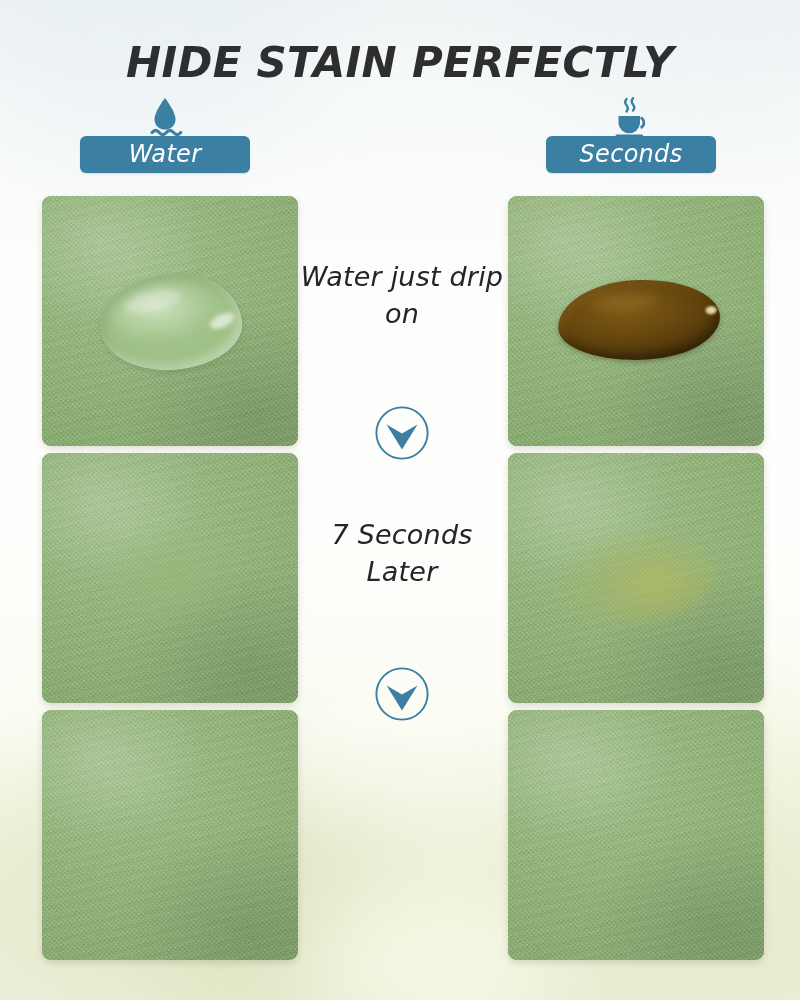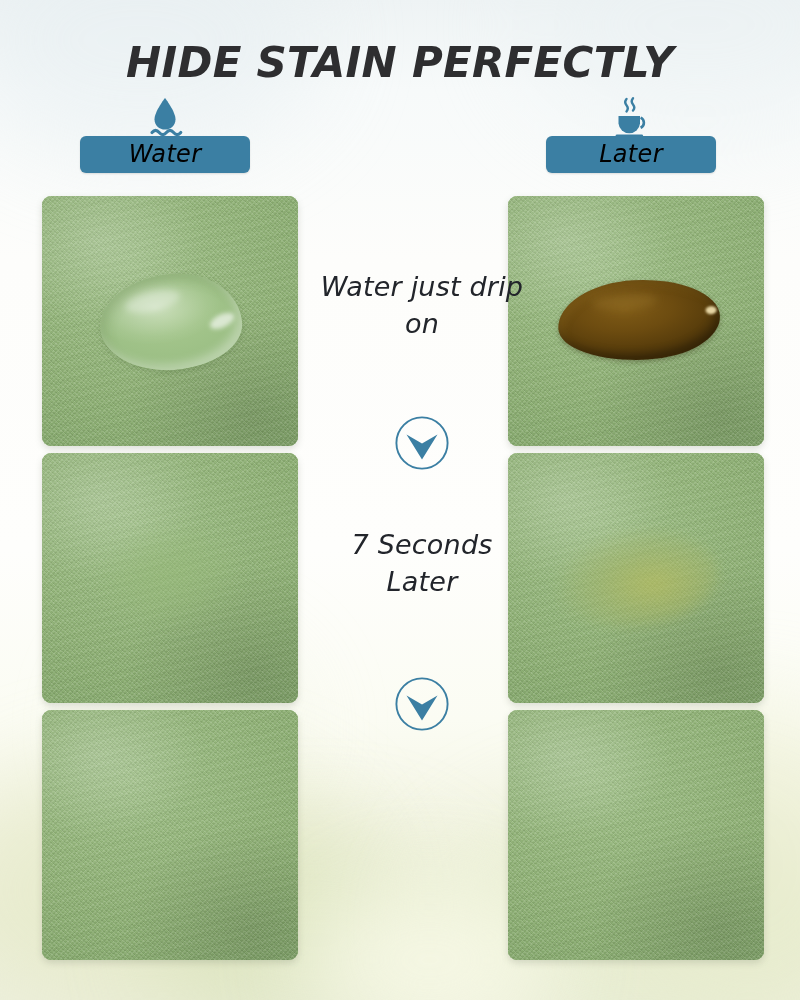--- a/index.html
+++ b/index.html
@@ -95,21 +95,21 @@
     width: 170px;
     height: 37px;
     border-radius: 6px;
     background: #3b7fa3;
     box-shadow: 0 1px 2px rgba(0,0,0,.12);
     display: flex;
     align-items: center;
     justify-content: center;
   }
   .badge-pill span {
-    color: #000000;
+    color: #ffffff;
     font-size: 24px;
     font-style: italic;
     font-weight: 400;
     letter-spacing: .3px;
     font-family: "DejaVu Sans", sans-serif;
     line-height: 1;
     position: relative;
     top: -1px;
   }
 
@@ -264,24 +264,23 @@
       radial-gradient(60% 62% at 62% 58%, rgba(188,190,92,.60), rgba(172,182,96,.30) 55%, rgba(160,178,104,0) 100%),
       radial-gradient(closest-side, rgba(150,172,104,.34), rgba(150,172,104,0) 100%);
     filter: blur(6px);
     transform: rotate(-4deg);
   }
 
   
   .center-col {
     position: absolute;
     left: 300px;
-    top: 194px;
+    top: 184px;
     width: 204px;
     height: 764px;
-    margin-left: 20px;
   }
   .step-text {
     position: absolute;
     left: 0;
     width: 204px;
     text-align: center;
     font-size: 27px;
     line-height: 1.38;
     font-style: italic;
     font-weight: 400;
@@ -333,21 +332,21 @@
 
   <div class="badge-wrap right">
     <svg class="badge-icon" viewBox="0 0 42 44">
       <path d="M16.5 3 q-2.6 3.1 0 6.2 q2.6 3.1 0 6.2" fill="none" stroke="#3b7fa3" stroke-width="2.4" stroke-linecap="round"></path>
       <path d="M23 2.2 q-2.6 3.1 0 6.2 q2.6 3.1 0 6.2" fill="none" stroke="#3b7fa3" stroke-width="2.4" stroke-linecap="round"></path>
       <path d="M8.5 20 h21.5 v7.5 a10.8 10.8 0 0 1 -21.5 0 Z" fill="#3b7fa3"></path>
       <path d="M30.6 21.6 a5.6 5.6 0 0 1 0 10.2" fill="none" stroke="#3b7fa3" stroke-width="2.6"></path>
       <rect x="5.6" y="38.4" width="27.5" height="2.9" rx="1.45" fill="#3b7fa3"></rect>
     </svg>
     <div class="badge-pill">
-      <span>Later</span>
+      <span>Seconds</span>
     </div>
   </div>
 
   <div class="panel col-left row-1">
     <div class="fabric"></div>
     <div class="spill water-drop"></div>
   </div>
   <div class="panel col-right row-1">
     <div class="fabric"></div>
     <div class="spill coffee-drop"></div>

